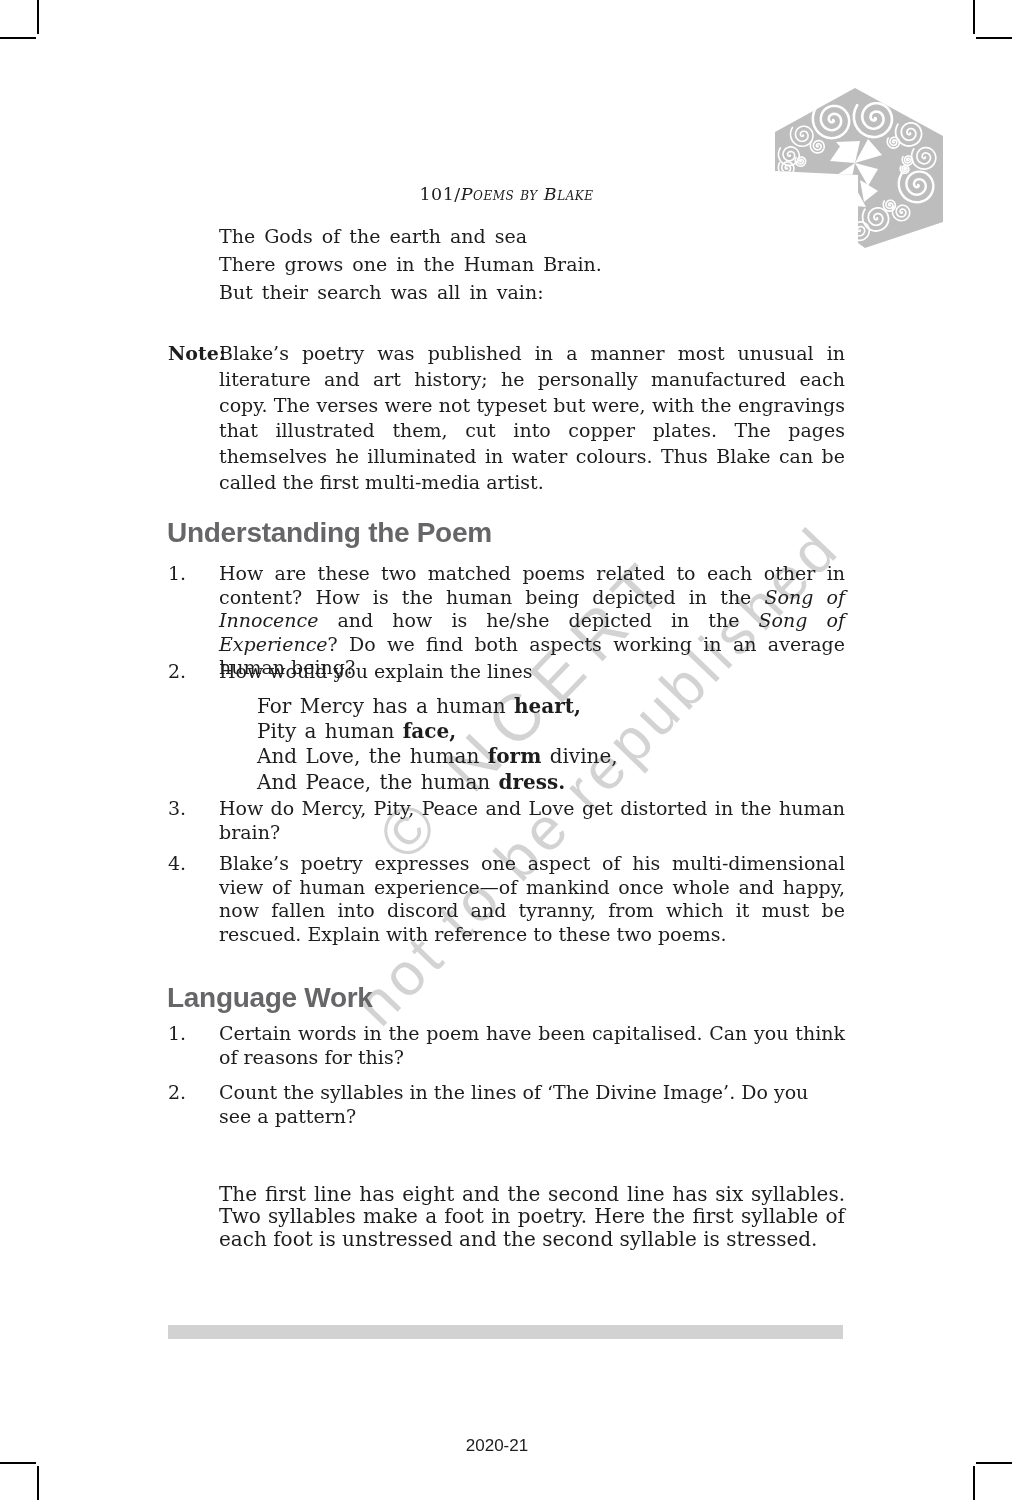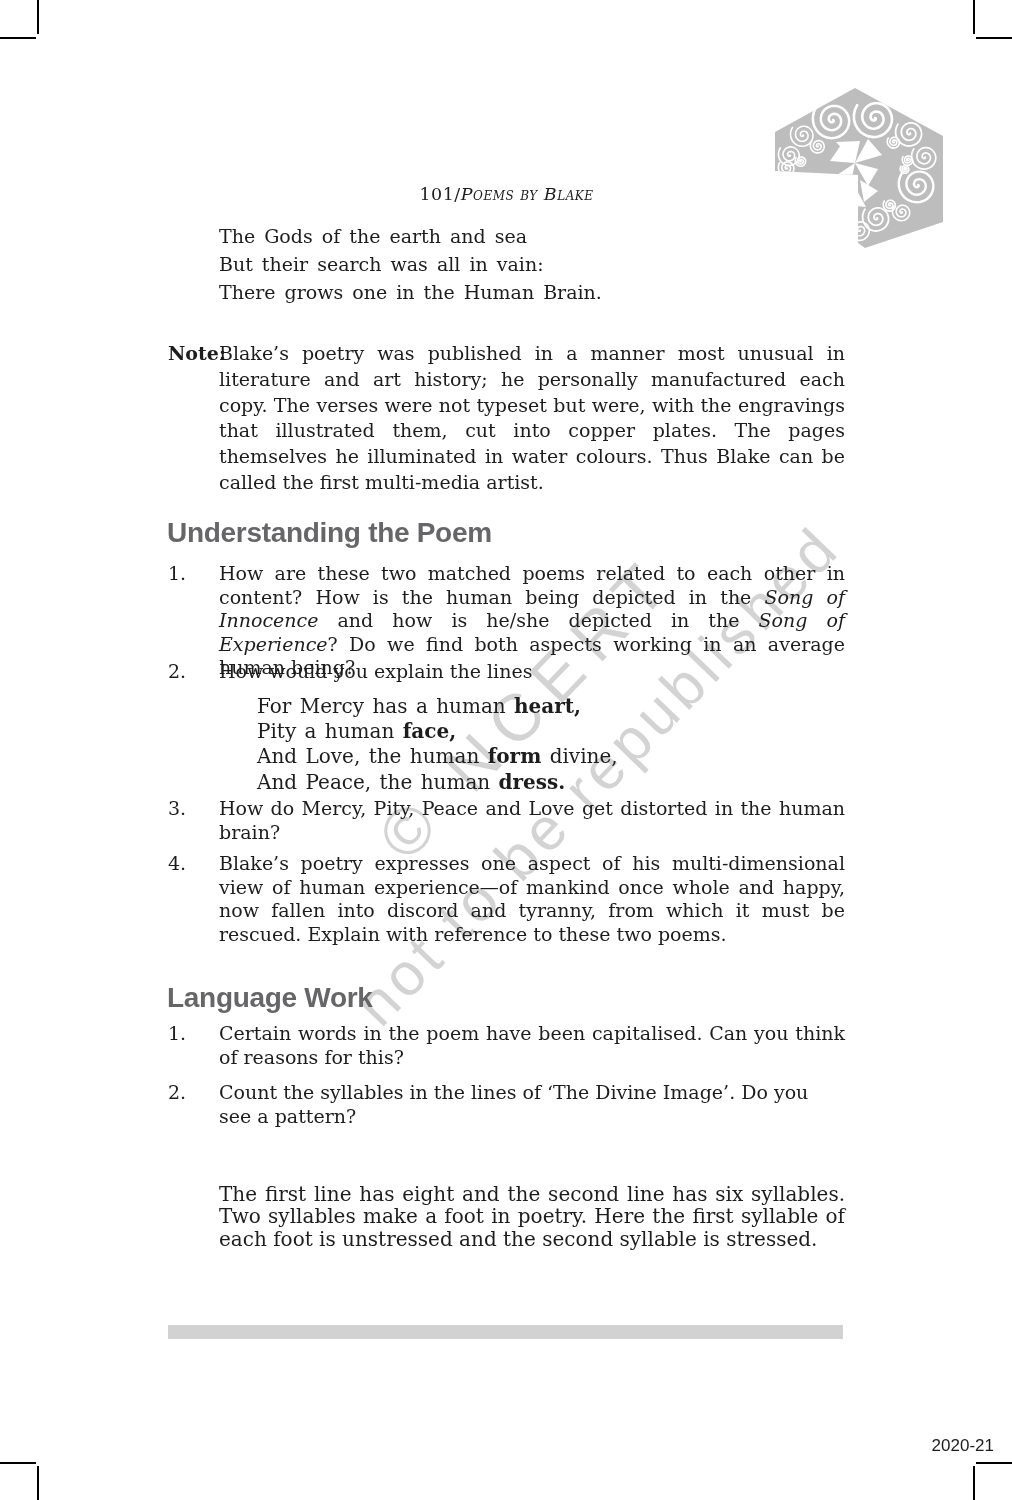--- a/index.html
+++ b/index.html
@@ -88,21 +88,21 @@
     color:var(--heading-gray,#666668);
   }
   .h-understanding{top:517px;text-align:center;}
   .h-language{top:982px;}
 
   
   .divider-bar{position:absolute;left:168px;top:1325px;width:675px;height:14px;background:var(--bar-gray,#d2d2d2);}
 
   
   .footer-year{
-    position:absolute;left:0;top:1436px;width:994px;text-align:right;
+    position:absolute;left:0;top:1436px;width:994px;text-align:center;
     font-family:"Liberation Sans", sans-serif;font-size:17px;color:#1d1d1d;
   }
 </style>
 </head>
 <body>
 
 <div class="cropmark cm-tl-v"></div>
 <div class="cropmark cm-tl-h"></div>
 <div class="cropmark cm-tr-v"></div>
 <div class="cropmark cm-tr-h"></div>
@@ -154,22 +154,22 @@
 </svg>
 
 <div class="layer">
 
   <div class="page-header">
     <span>101/</span><span class="header-title">Poems by Blake</span>
   </div>
 
   <div class="poem">
     <div>The Gods of the earth and sea</div>
+    <div>There grows one in the Human Brain.</div>
     <div>But their search was all in vain:</div>
-    <div>There grows one in the Human Brain.</div>
   </div>
 
   <div class="hang note-block">
     <span class="hlabel">Note:</span>
     <span>Blake’s poetry was published in a manner most unusual in literature and art history; he personally manufactured each copy. The verses were not typeset but were, with the engravings that illustrated them, cut into copper plates. The pages themselves he illuminated in water colours. Thus Blake can be called the first multi-media artist.</span>
   </div>
 
   <div class="section-heading h-understanding">Understanding the Poem</div>
 
   <div class="hang q q1">

